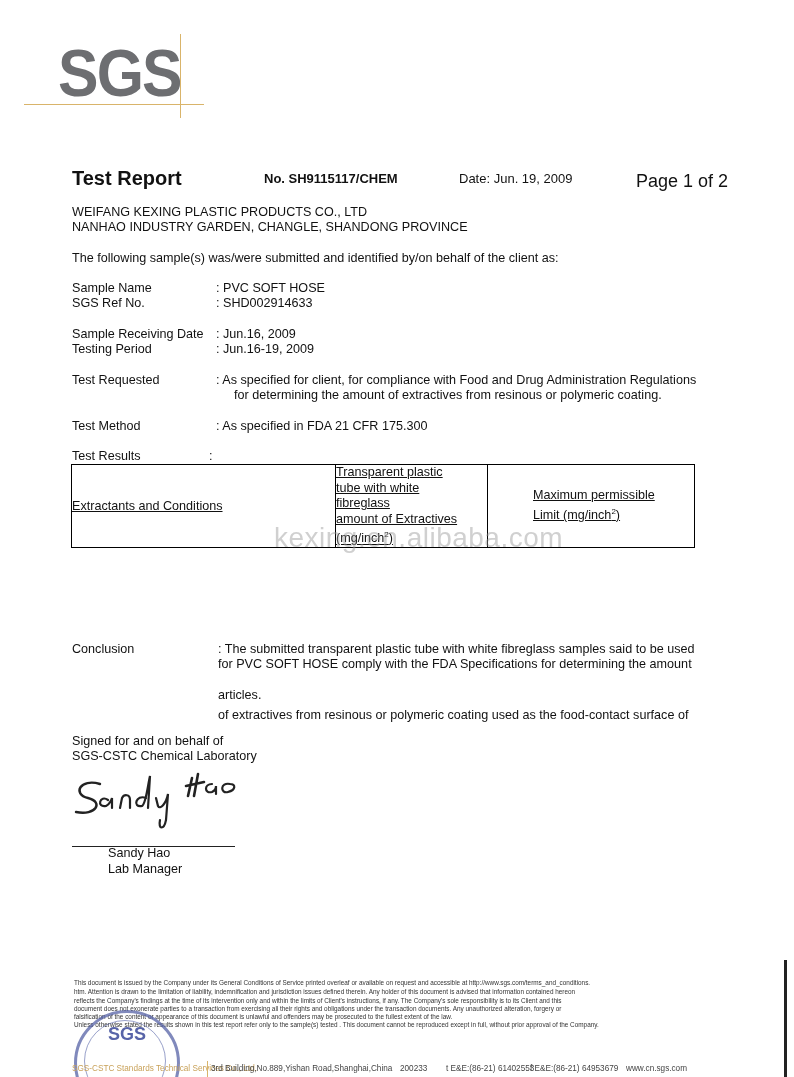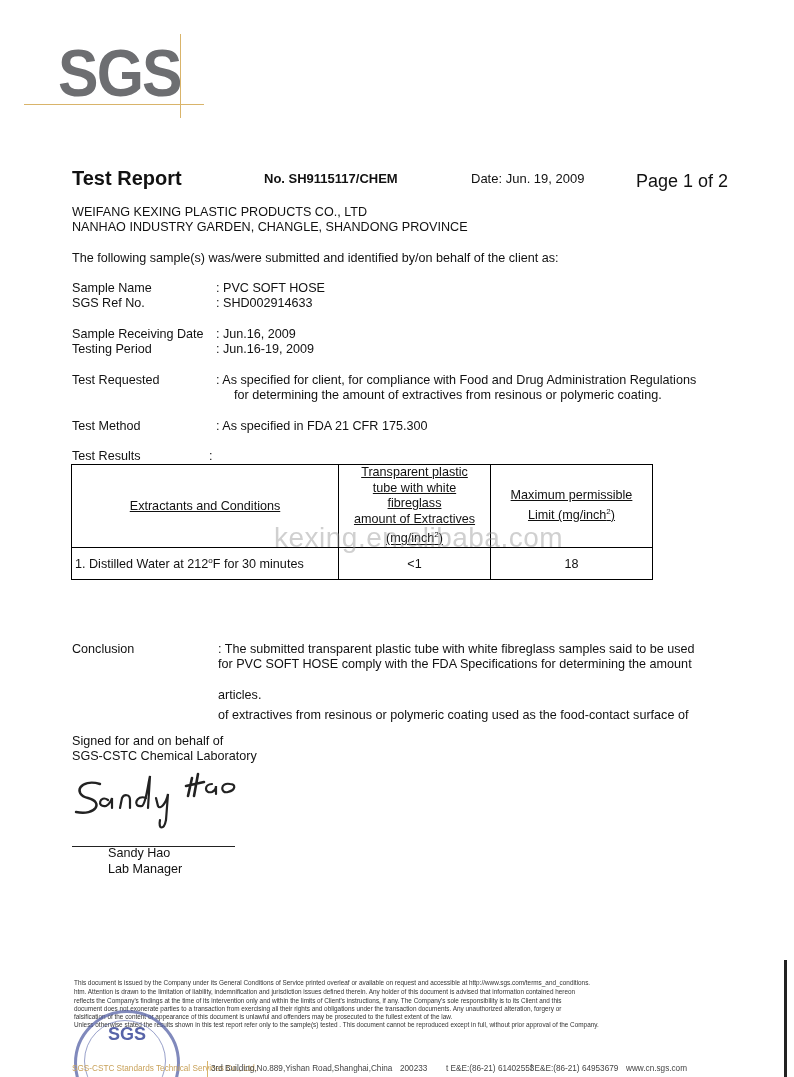--- a/index.html
+++ b/index.html
@@ -8,32 +8,32 @@
     .abs { position: absolute; }
     
     .logo-text { left: 58px; top: 40px; font-family: "Liberation Sans", sans-serif; font-weight: bold;
                  font-size: 66px; color: #6d6e71; letter-spacing: -2px; line-height: 66px;
                  transform: scaleX(0.92); transform-origin: left top; }
     .logo-hline { left: 24px; top: 104px; width: 180px; height: 1px; background: #d9b46a; }
     .logo-vline { left: 180px; top: 34px; width: 1px; height: 84px; background: #d9b46a; }
     
     .report-title { left: 72px; top: 167px; font-size: 20px; font-weight: bold; }
     .report-no { left: 264px; top: 171px; font-size: 13px; font-weight: bold; }
-    .report-date { left: 459px; top: 171px; font-size: 13px; margin-left: 12px; }
+    .report-date { left: 459px; top: 171px; font-size: 13px; }
     .report-page { left: 636px; top: 171px; font-size: 18px; text-align: right; }
     .line { font-size: 12.6px; line-height: 15.5px; white-space: nowrap; }
     .lbl { left: 72px; }
     .val { left: 216px; }
     
     table.results { position: absolute; left: 71px; top: 464px; border-collapse: collapse;
                     font-size: 12.6px; }
-    table.results td { border: 1px solid #000; padding: 0; text-align: center; vertical-align: middle; }
+    table.results td { border: 1px solid #000; padding: 0; text-align: left; vertical-align: middle; }
     table.results td.c1 { width: 263px; }
     table.results td.c2 { width: 151px; }
-    table.results td.c3 { width: 161px; }
+    table.results td.c3 { width: 161px; padding-left: 45px; }
     table.results tr.hdr td { height: 80px; }
     table.results tr.row td { height: 31px; }
     table.results tr.row td.c1 { text-align: left; padding-left: 3px; }
     .u { text-decoration: underline; }
     .hdr-multi { line-height: 15.6px; }
     .watermark { left: 274px; top: 522px; font-size: 28px; color: rgba(150,150,150,0.45);
                  letter-spacing: 0.5px; pointer-events: none; }
     
     .sig-line { left: 72px; top: 846px; width: 163px; height: 1px; background: #222; }
     
@@ -96,25 +96,20 @@
       <div class="u">tube with white</div>
       <div class="u">fibreglass</div>
       <div class="u">amount of Extractives</div>
       <div class="u"><span>(mg/inch</span><sup style="font-size:8px">2</sup><span>)</span></div>
     </td>
     <td class="c3 hdr-multi">
       <div class="u">Maximum permissible</div>
       <div class="u"><span>Limit (mg/inch</span><sup style="font-size:8px">2</sup><span>)</span></div>
     </td>
   </tr>
-  <tr class="row">
-    <td class="c1"><span>1. Distilled Water at 212</span><sup style="font-size:8px">o</sup><span>F for 30 minutes</span></td>
-    <td class="c2">&lt;1</td>
-    <td class="c3">18</td>
-  </tr>
 </tbody>
   </table>
 
 <div class="abs watermark">kexing.en.alibaba.com</div>
 
 <div class="abs line lbl" style="top:642px">Conclusion</div>
 <div class="abs line" style="top:642px; left:218px">: The submitted transparent plastic tube with white fibreglass samples said to be used</div>
 <div class="abs line" style="top:657px; left:218px">for PVC SOFT HOSE comply with the FDA Specifications for determining the amount</div>
 <div class="abs line" style="top:708px; left:218px">of extractives from resinous or polymeric coating used as the food-contact surface of</div>
 <div class="abs line" style="top:688px; left:218px">articles.</div>

